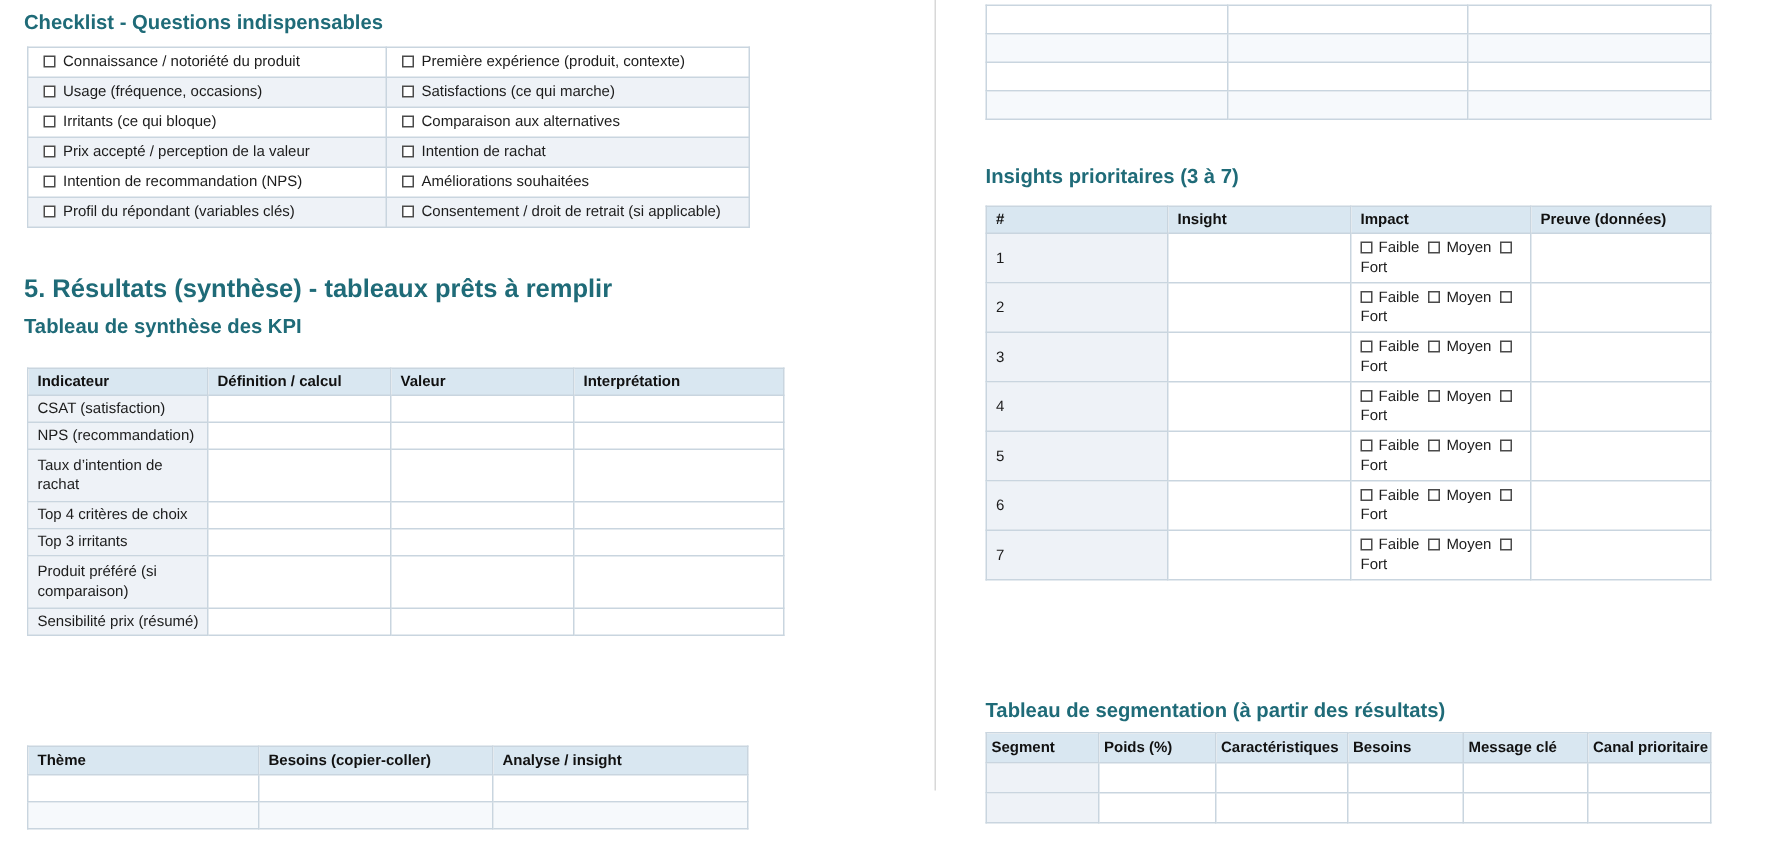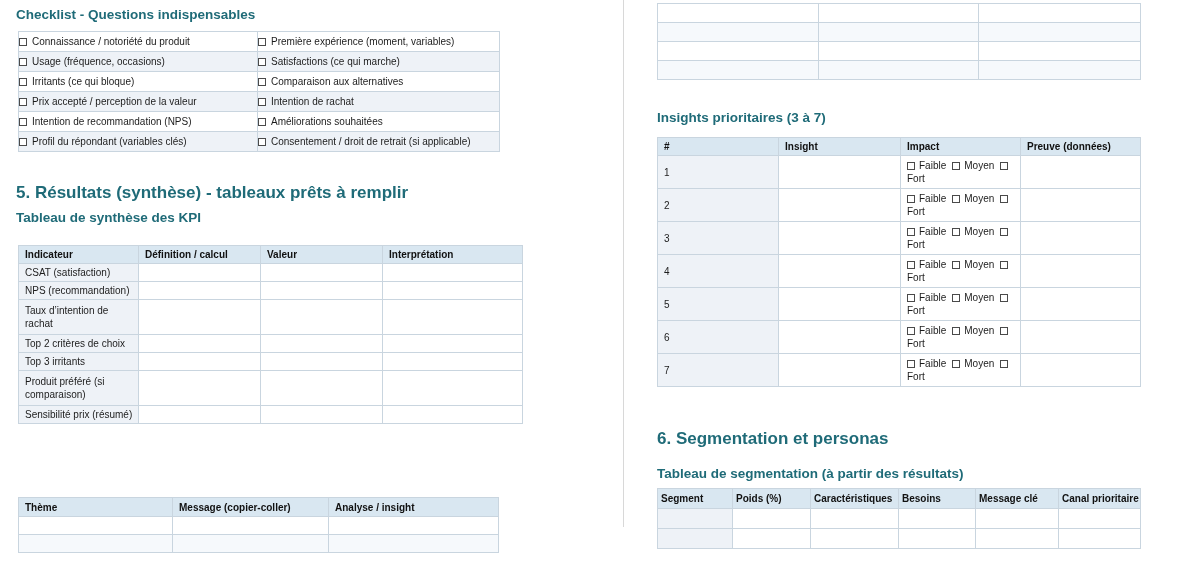--- a/index.html
+++ b/index.html
@@ -18,21 +18,21 @@
         vertical-align:middle;text-align:left;overflow:hidden}
   th{background:var(--table_header_bg);font-weight:bold;white-space:nowrap;color:#111}
   .shade{background:var(--shaded_cell_bg)}
   .band{background:var(--banded_row_bg)}
   .nowrap{white-space:nowrap}
   .cb{display:inline-block;width:8px;height:8px;border:1px solid #4a4a4a;background:#fff;
       margin-right:5px;vertical-align:-1px}
   .opt .cb{margin-right:4px}
   .opt{margin-right:6px}
   
-  .checklist td{height:19px;padding:3px 0;white-space:nowrap}
+  .checklist td{height:19px;padding:3px 10px;white-space:nowrap}
   
   .kpi td,.kpi th{height:18px}
   .kpi td.two{height:34px;padding:4px 6px}
   
   .verb td{height:18px}
   .verb th{height:19px}
   
   .cont td{height:19px}
   
   .ins td{height:33px;padding:3px 6px}
@@ -51,21 +51,21 @@
   <div class="h3" style="left:16px;top:7px">Checklist - Questions indispensables</div>
 
   <table class="checklist" style="left:18px;top:31px;width:481px">
     <colgroup>
         <col style="width:239px">
         <col style="width:242px">
       </colgroup>
     <tbody>
         <tr>
       <td><span class="cb"></span><span>Connaissance / notoriété du produit</span></td>
-      <td><span class="cb"></span><span>Première expérience (moment, variables)</span></td>
+      <td><span class="cb"></span><span>Première expérience (produit, contexte)</span></td>
     </tr>
     <tr>
       <td class="shade"><span class="cb"></span><span>Usage (fréquence, occasions)</span></td>
       <td class="shade"><span class="cb"></span><span>Satisfactions (ce qui marche)</span></td>
     </tr>
     <tr>
       <td><span class="cb"></span><span>Irritants (ce qui bloque)</span></td>
       <td><span class="cb"></span><span>Comparaison aux alternatives</span></td>
     </tr>
     <tr>
@@ -113,21 +113,21 @@
           <td></td>
           <td></td>
     </tr>
     <tr>
       <td class="shade two">Taux d’intention de rachat</td>
       <td></td>
           <td></td>
           <td></td>
     </tr>
     <tr>
-      <td class="shade nowrap">Top 2 critères de choix</td>
+      <td class="shade nowrap">Top 4 critères de choix</td>
       <td></td>
           <td></td>
           <td></td>
     </tr>
     <tr>
       <td class="shade nowrap">Top 3 irritants</td>
       <td></td>
           <td></td>
           <td></td>
     </tr>
@@ -149,21 +149,21 @@
 
   <table class="verb" style="left:18px;top:497px;width:480px">
     <colgroup>
         <col style="width:154px">
         <col style="width:156px">
         <col style="width:170px">
       </colgroup>
     <tbody>
         <tr>
       <th>Thème</th>
-      <th>Message (copier-coller)</th>
+      <th>Besoins (copier-coller)</th>
       <th>Analyse / insight</th>
     </tr>
     <tr>
       <td></td>
           <td></td>
           <td></td>
     </tr>
     <tr>
       <td class="band"></td>
           <td class="band"></td>
@@ -277,21 +277,20 @@
       <td></td>
       <td>
         <div class="l1"><span class="opt"><span class="cb"></span><span>Faible</span></span><span class="opt"><span class="cb"></span><span>Moyen</span></span><span class="cb"></span></div>
         <div>Fort</div>
       </td>
       <td></td>
     </tr>
   </tbody>
     </table>
 
-  <div class="h2" style="left:657px;top:429px">6. Segmentation et personas</div>
 
   <div class="h3" style="left:657px;top:466px">Tableau de segmentation (à partir des résultats)</div>
 
   <table class="seg" style="left:657px;top:488px;width:483px">
     <colgroup>
         <col style="width:75px">
         <col style="width:78px">
         <col style="width:88px">
         <col style="width:77px">
         <col style="width:83px">

